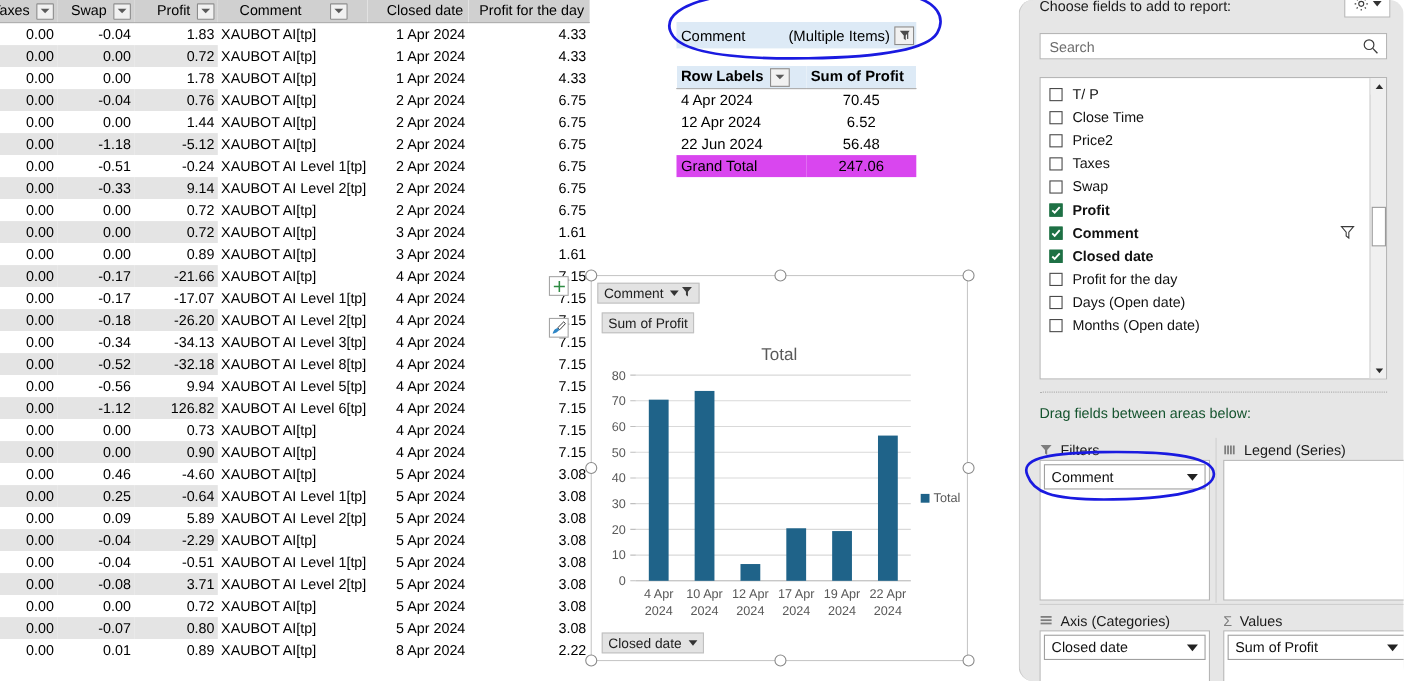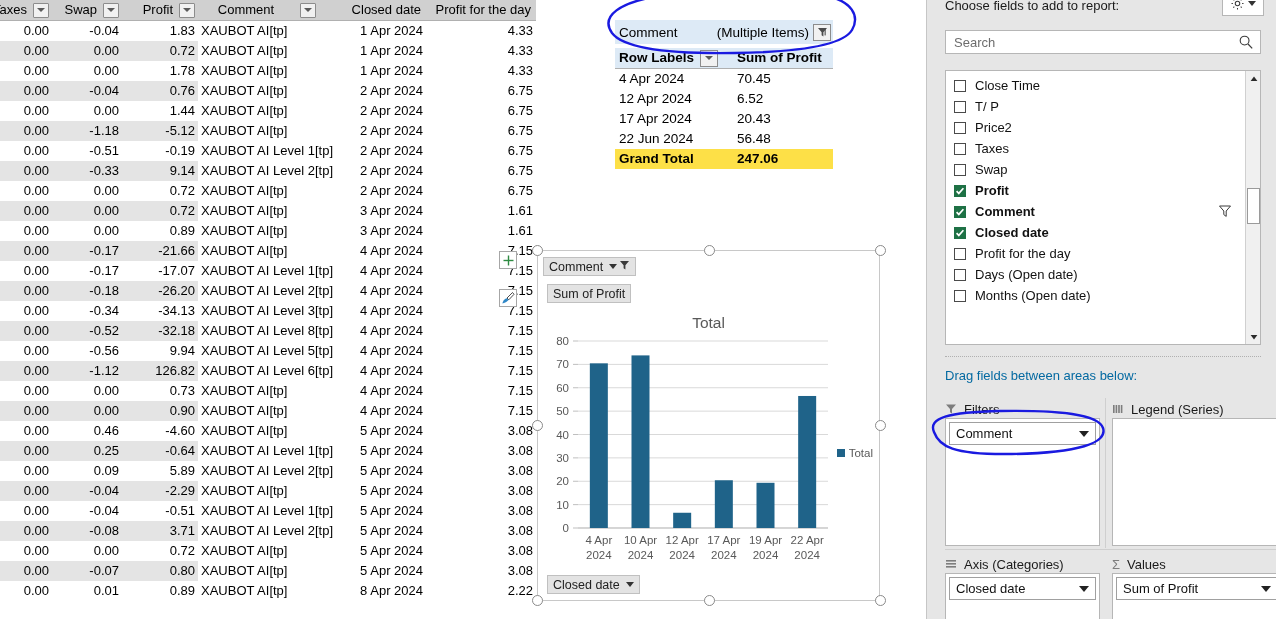--- a/index.html
+++ b/index.html
@@ -42,32 +42,32 @@
   tbody tr td { background:#ffffff; }
   tbody tr td.c-comm, tbody tr td.c-date, tbody tr td.c-pftd { background:#ffffff !important; }
 
   
   .pivot { position:absolute; left:615px; top:20px; width:218px; }
   .pv-filter-row { display:flex; align-items:center; background:#ddeaf6; height:24px; width:218px; }
   .pv-filter-name { padding-left:4px; font-size:13.5px; color:#000; }
   .pv-filter-val { margin-left:auto; font-size:13.5px; padding-right:4px; }
   .pv-filter-btn { width:18px;height:17px;background:#f1f1f1;border:1px solid #8c8c8c;margin-right:2px;
         display:flex;align-items:center;justify-content:center;}
-  .pv-table { margin-top:4px; width:218px; border-collapse:collapse; }
+  .pv-table { margin-top:16px; width:218px; border-collapse:collapse; }
   .pv-table td, .pv-table th { height:20px; font-size:13.5px; padding:0 4px; line-height:20px; white-space:nowrap;}
   .pv-head th { background:#ddeaf6; font-weight:bold; text-align:left; }
   .pv-head th.num { text-align:right; }
   .pv-rowlab { display:flex; align-items:center; }
   .pv-rowlab .txt { font-weight:bold; }
   .pv-dd { width:18px;height:17px;background:#f1f1f1;border:1px solid #8c8c8c;margin-left:6px;
         display:flex;align-items:center;justify-content:center;}
   .pv-dd .tri { width:0;height:0;border-left:4px solid transparent;border-right:4px solid transparent;border-top:4px solid #5a5a5a; }
   .pv-table td.lab { text-align:left; width:118px;}
-  .pv-table td.val { text-align:left; width:100px;}
-  .pv-total td { background:#fde047; font-weight:bold; }
+  .pv-table td.val { text-align:center; width:100px;}
+  .pv-total td { background:#d946ef; font-weight:normal; }
 
   
   .chart-frame { position:absolute; left:537px; top:250px; width:343px; height:351px;
       background:#ffffff; border:1px solid #c8c8c8; }
   .cf-btn { position:absolute; width:18px;height:18px; border:1px solid #a6a6a6; background:#fff;
       display:flex;align-items:center;justify-content:center; }
   .cf-btn.b1 { left:-39px; top:0px; }
   .cf-btn.b2 { left:-39px; top:38px; }
   .handle { position:absolute; width:11px; height:11px; border-radius:50%; background:#fff;
       border:1.4px solid #8a8a8a; }
@@ -84,42 +84,42 @@
   .pf-funnel { margin-left:2px; }
 
   .chart-title { position:absolute; left:0; right:0; top:63px; text-align:center;
       font-size:15.5px; color:#595959; }
   .plot { position:absolute; left:0; top:85px; width:343px; height:230px; }
   .legend { position:absolute; right:6px; top:196px; display:flex; align-items:center; font-size:11.5px; color:#595959; }
   .legend .swatch { width:8px;height:8px;background:#1f6389; margin-right:4px; display:inline-block;}
 
   
   .pane { position:absolute; left:926px; top:0; width:350px; height:619px; background:#e6e6e6;
-      border-left:1px solid #c6c6c6; }
+      border-left:1px solid #c6c6c6;border-radius:13px; }
   .pane-lbl { position:absolute; left:18px; top:-2px; font-size:13px; color:#1a1a1a; }
   .gear-btn { position:absolute; right:12px; top:-9px; width:42px;height:25px; background:#fff;
       border:1px solid #b6b6b6; display:flex; align-items:center; justify-content:center; gap:3px;}
   .gear-caret { width:0;height:0;border-left:4.5px solid transparent;border-right:4.5px solid transparent;border-top:5px solid #333;}
   .searchbox { position:absolute; left:18px; top:30px; width:316px; height:24px; background:#fff;
       border:1px solid #b6b6b6; display:flex; align-items:center; padding:0 6px; }
   .searchbox input { border:0; outline:0; flex:1; font-size:13px; font-family:"Liberation Sans",sans-serif; color:#701a75; background:transparent;}
   .searchbox input::placeholder { color:#6d6d6d; }
   .fieldlist { position:absolute; left:18px; top:70px; width:316px; height:275px;
       background:#fff; border:1px solid #b6b6b6; overflow:hidden; }
   .fl-item { display:flex; align-items:center; height:21px; padding-left:8px; font-size:13px; color:#111; position:relative;}
   .fl-item.checked { font-weight:bold; }
   .cbox { width:12px;height:12px;border:1px solid #4a4a4a;background:#fff; margin-right:9px; flex:0 0 auto;}
   .cbox.on { background:#1e7145; border-color:#1e7145; display:flex; align-items:center; justify-content:center;}
   .fl-filter-icon { position:absolute; right:28px; top:3px; }
   .fl-scroll { position:absolute; right:0; top:0; width:15px; height:273px; background:#f0f0f0; border-left:1px solid #d0d0d0;}
   .fl-arrow { width:15px;height:15px; background:#f0f0f0; display:flex;align-items:center;justify-content:center;}
   .fl-thumb { position:absolute; left:1px; top:117px; width:13px; height:36px; background:#fff; border:1px solid #9a9a9a;}
 
   .divider { position:absolute; left:18px; top:356px; width:316px; border-top:1px dotted #b0b0b0;}
-  .drag-lbl { position:absolute; left:18px; top:368px; font-size:13px; color:#0369a1;}
+  .drag-lbl { position:absolute; left:18px; top:368px; font-size:13px; color:#14532d;}
   .area { position:absolute; }
   .area-title { display:flex; align-items:center; font-size:13px; color:#1a1a1a; height:18px;}
   .area-title .ic { margin-right:7px; display:flex; align-items:center;}
   .area-box { background:#fff; border:1px solid #b6b6b6; }
   .area-chip { margin:3px; height:23px; background:#fff; border:1px solid #a0a0a0;
       display:flex; align-items:center; padding:0 6px; font-size:13px; color:#111;}
   .area-chip .cc { margin-left:auto; width:0;height:0;border-left:5px solid transparent;border-right:5px solid transparent;border-top:6px solid #222;}
   #filters-area { left:18px; top:400px; width:155px; }
   #legend-area  { left:185px; top:400px; width:170px; }
   #axis-area    { left:18px; top:555px; width:155px; }
@@ -230,21 +230,21 @@
             <td class="c-taxes">0.00</td>
             <td class="c-swap">-1.18</td>
             <td class="c-profit">-5.12</td>
             <td class="c-comm">XAUBOT AI[tp]</td>
             <td class="c-date">2 Apr 2024</td>
             <td class="c-pftd">6.75</td>
           </tr>
           <tr>
             <td class="c-taxes">0.00</td>
             <td class="c-swap">-0.51</td>
-            <td class="c-profit">-0.19</td>
+            <td class="c-profit">-0.24</td>
             <td class="c-comm">XAUBOT AI Level 1[tp]</td>
             <td class="c-date">2 Apr 2024</td>
             <td class="c-pftd">6.75</td>
           </tr>
           <tr class="band">
             <td class="c-taxes">0.00</td>
             <td class="c-swap">-0.33</td>
             <td class="c-profit">9.14</td>
             <td class="c-comm">XAUBOT AI Level 2[tp]</td>
             <td class="c-date">2 Apr 2024</td>
@@ -450,24 +450,20 @@
         </tr>
       </thead>
       <tbody id="pivot-body-rows">
           <tr>
             <td class="lab">4 Apr 2024</td>
             <td class="val">70.45</td>
           </tr>
           <tr>
             <td class="lab">12 Apr 2024</td>
             <td class="val">6.52</td>
-          </tr>
-          <tr>
-            <td class="lab">17 Apr 2024</td>
-            <td class="val">20.43</td>
           </tr>
           <tr>
             <td class="lab">22 Jun 2024</td>
             <td class="val">56.48</td>
           </tr>
         </tbody>
       <tfoot>
         <tr class="pv-total">
           <td class="lab">Grand Total</td>
           <td class="val">247.06</td>
@@ -593,25 +589,25 @@
       <svg width="16" height="16" viewBox="0 0 16 16">
         <circle cx="6.6" cy="6.6" r="4.4" fill="none" stroke="#3a3a3a" stroke-width="1.1"></circle>
         <line x1="10" y1="10" x2="14.2" y2="14.4" stroke="#3a3a3a" stroke-width="1.2"></line>
       </svg>
     </div>
 
     <div class="fieldlist">
       <div id="field-items" style="padding-top:4px;">
           <div class="fl-item">
             <span class="cbox"></span>
-            <span>Close Time</span>
+            <span>T/ P</span>
           </div>
           <div class="fl-item">
             <span class="cbox"></span>
-            <span>T/ P</span>
+            <span>Close Time</span>
           </div>
           <div class="fl-item">
             <span class="cbox"></span>
             <span>Price2</span>
           </div>
           <div class="fl-item">
             <span class="cbox"></span>
             <span>Taxes</span>
           </div>
           <div class="fl-item">

